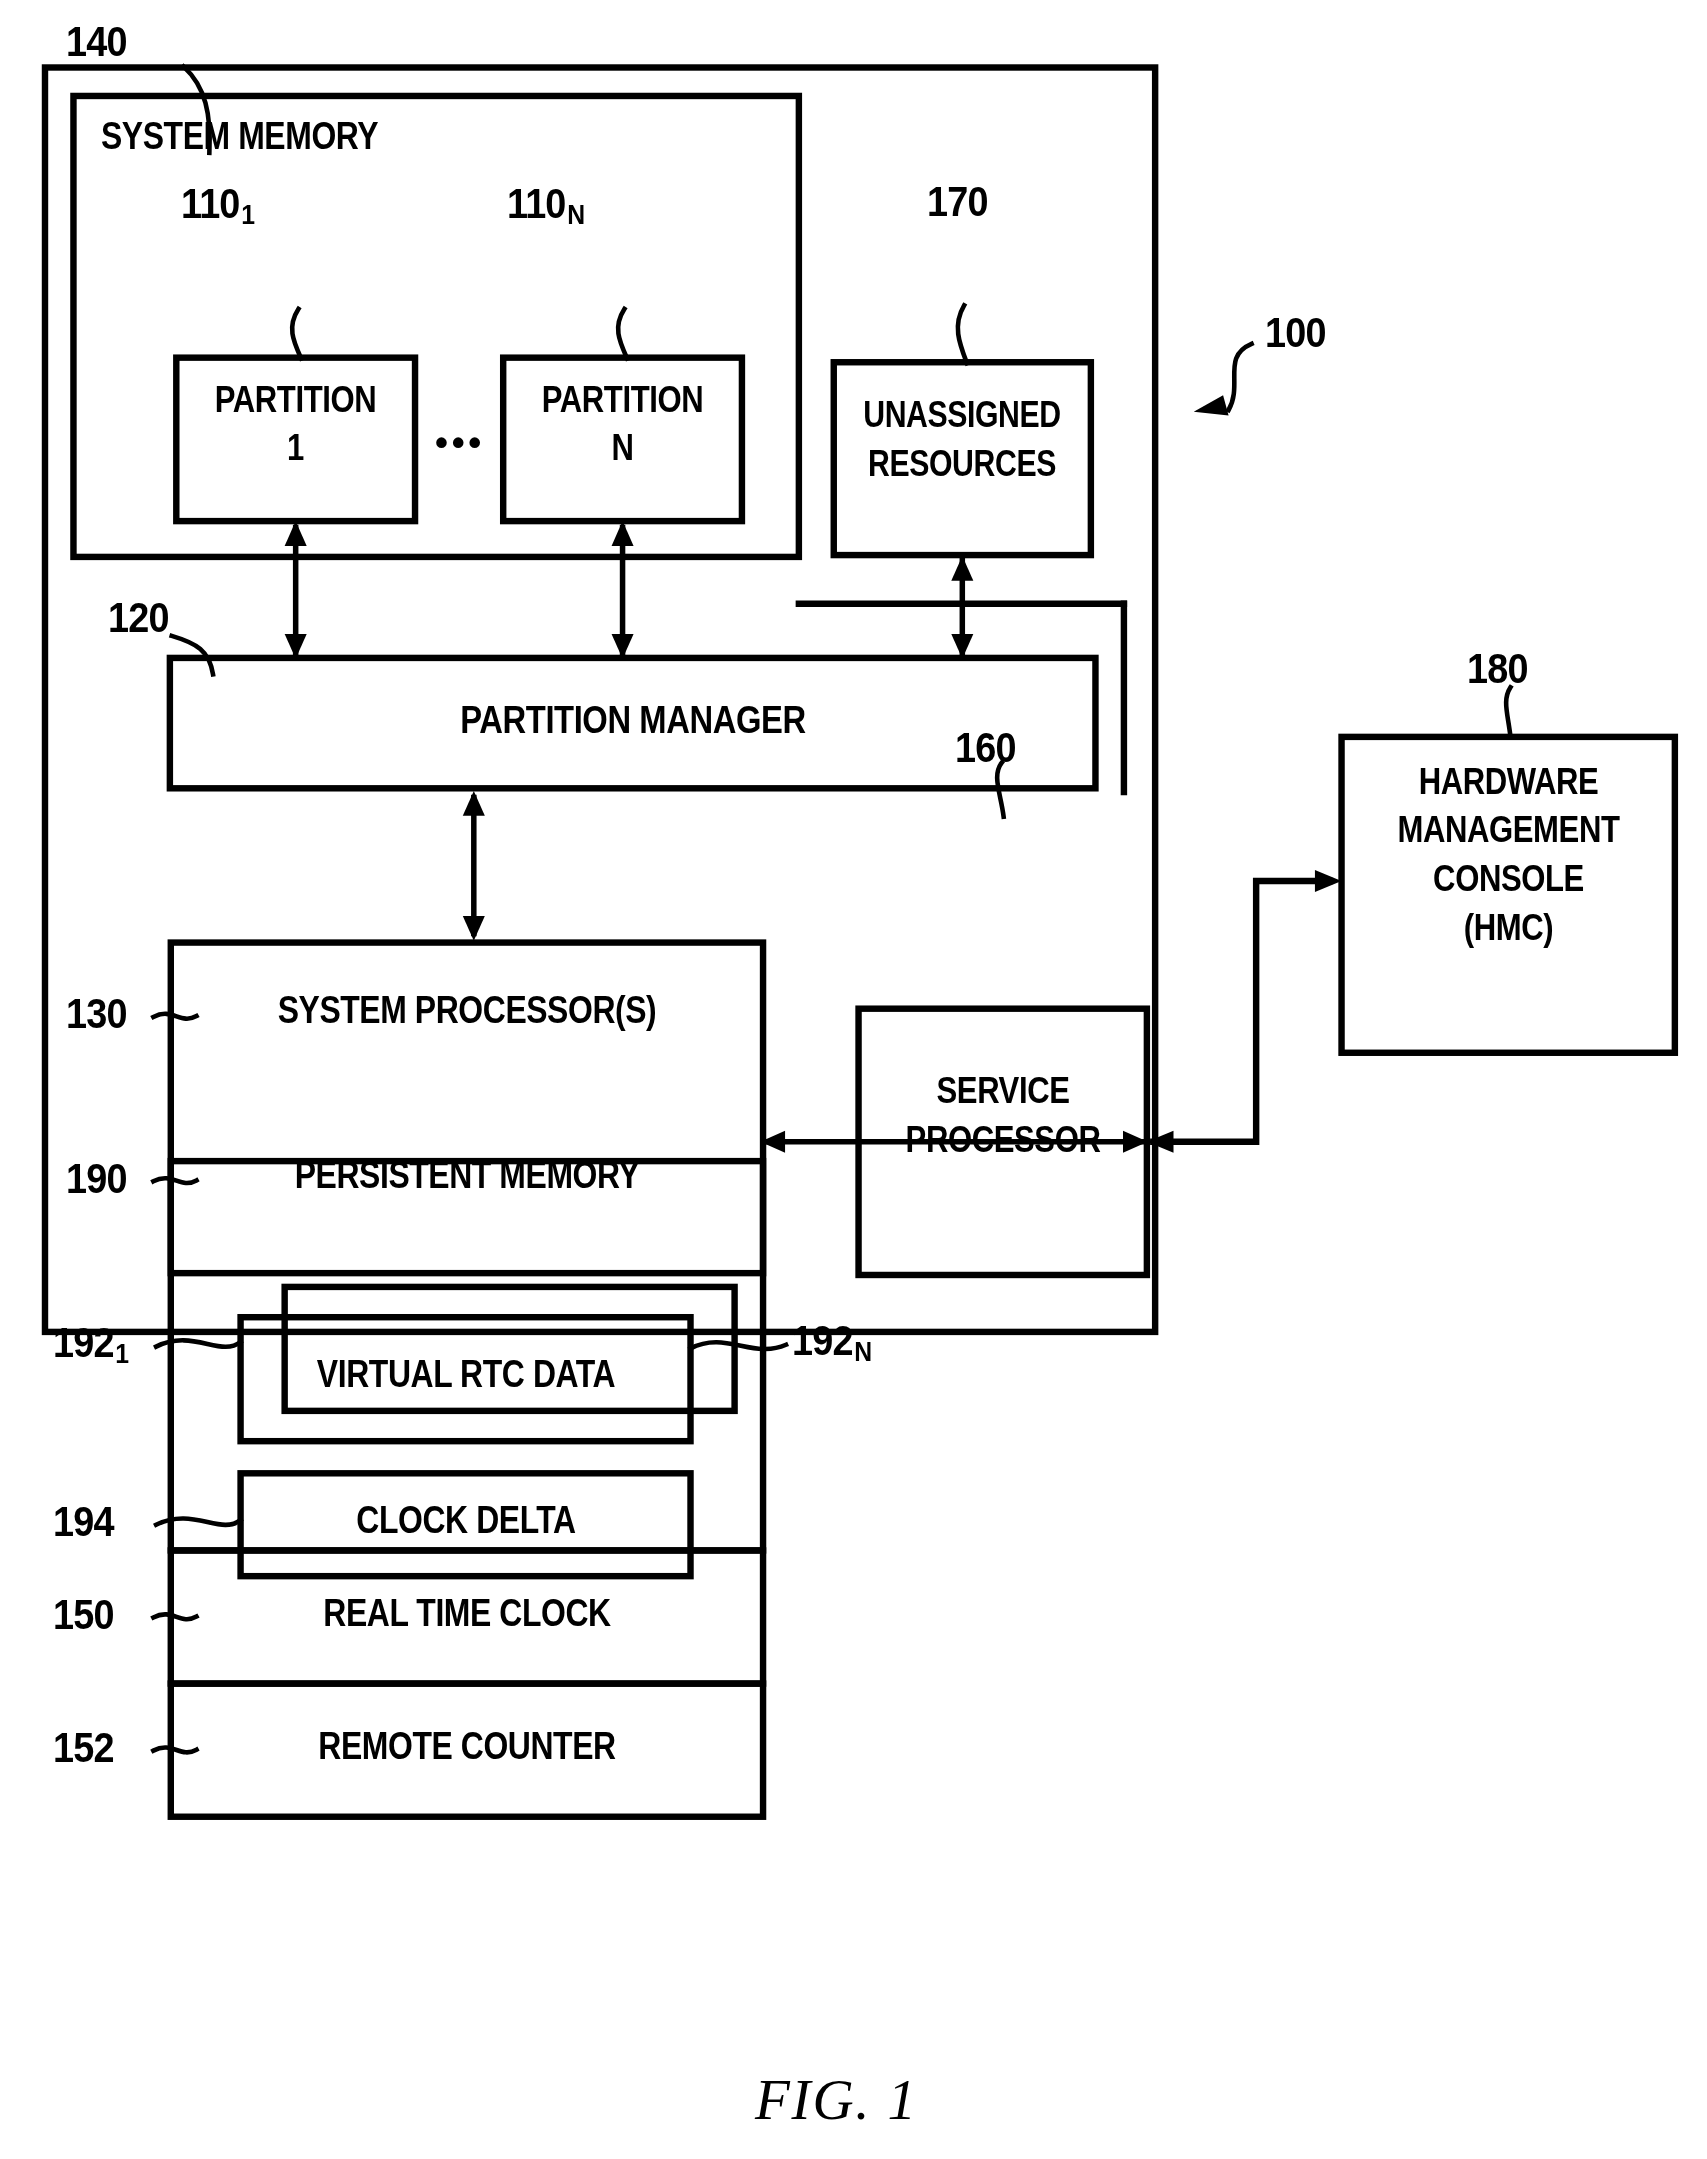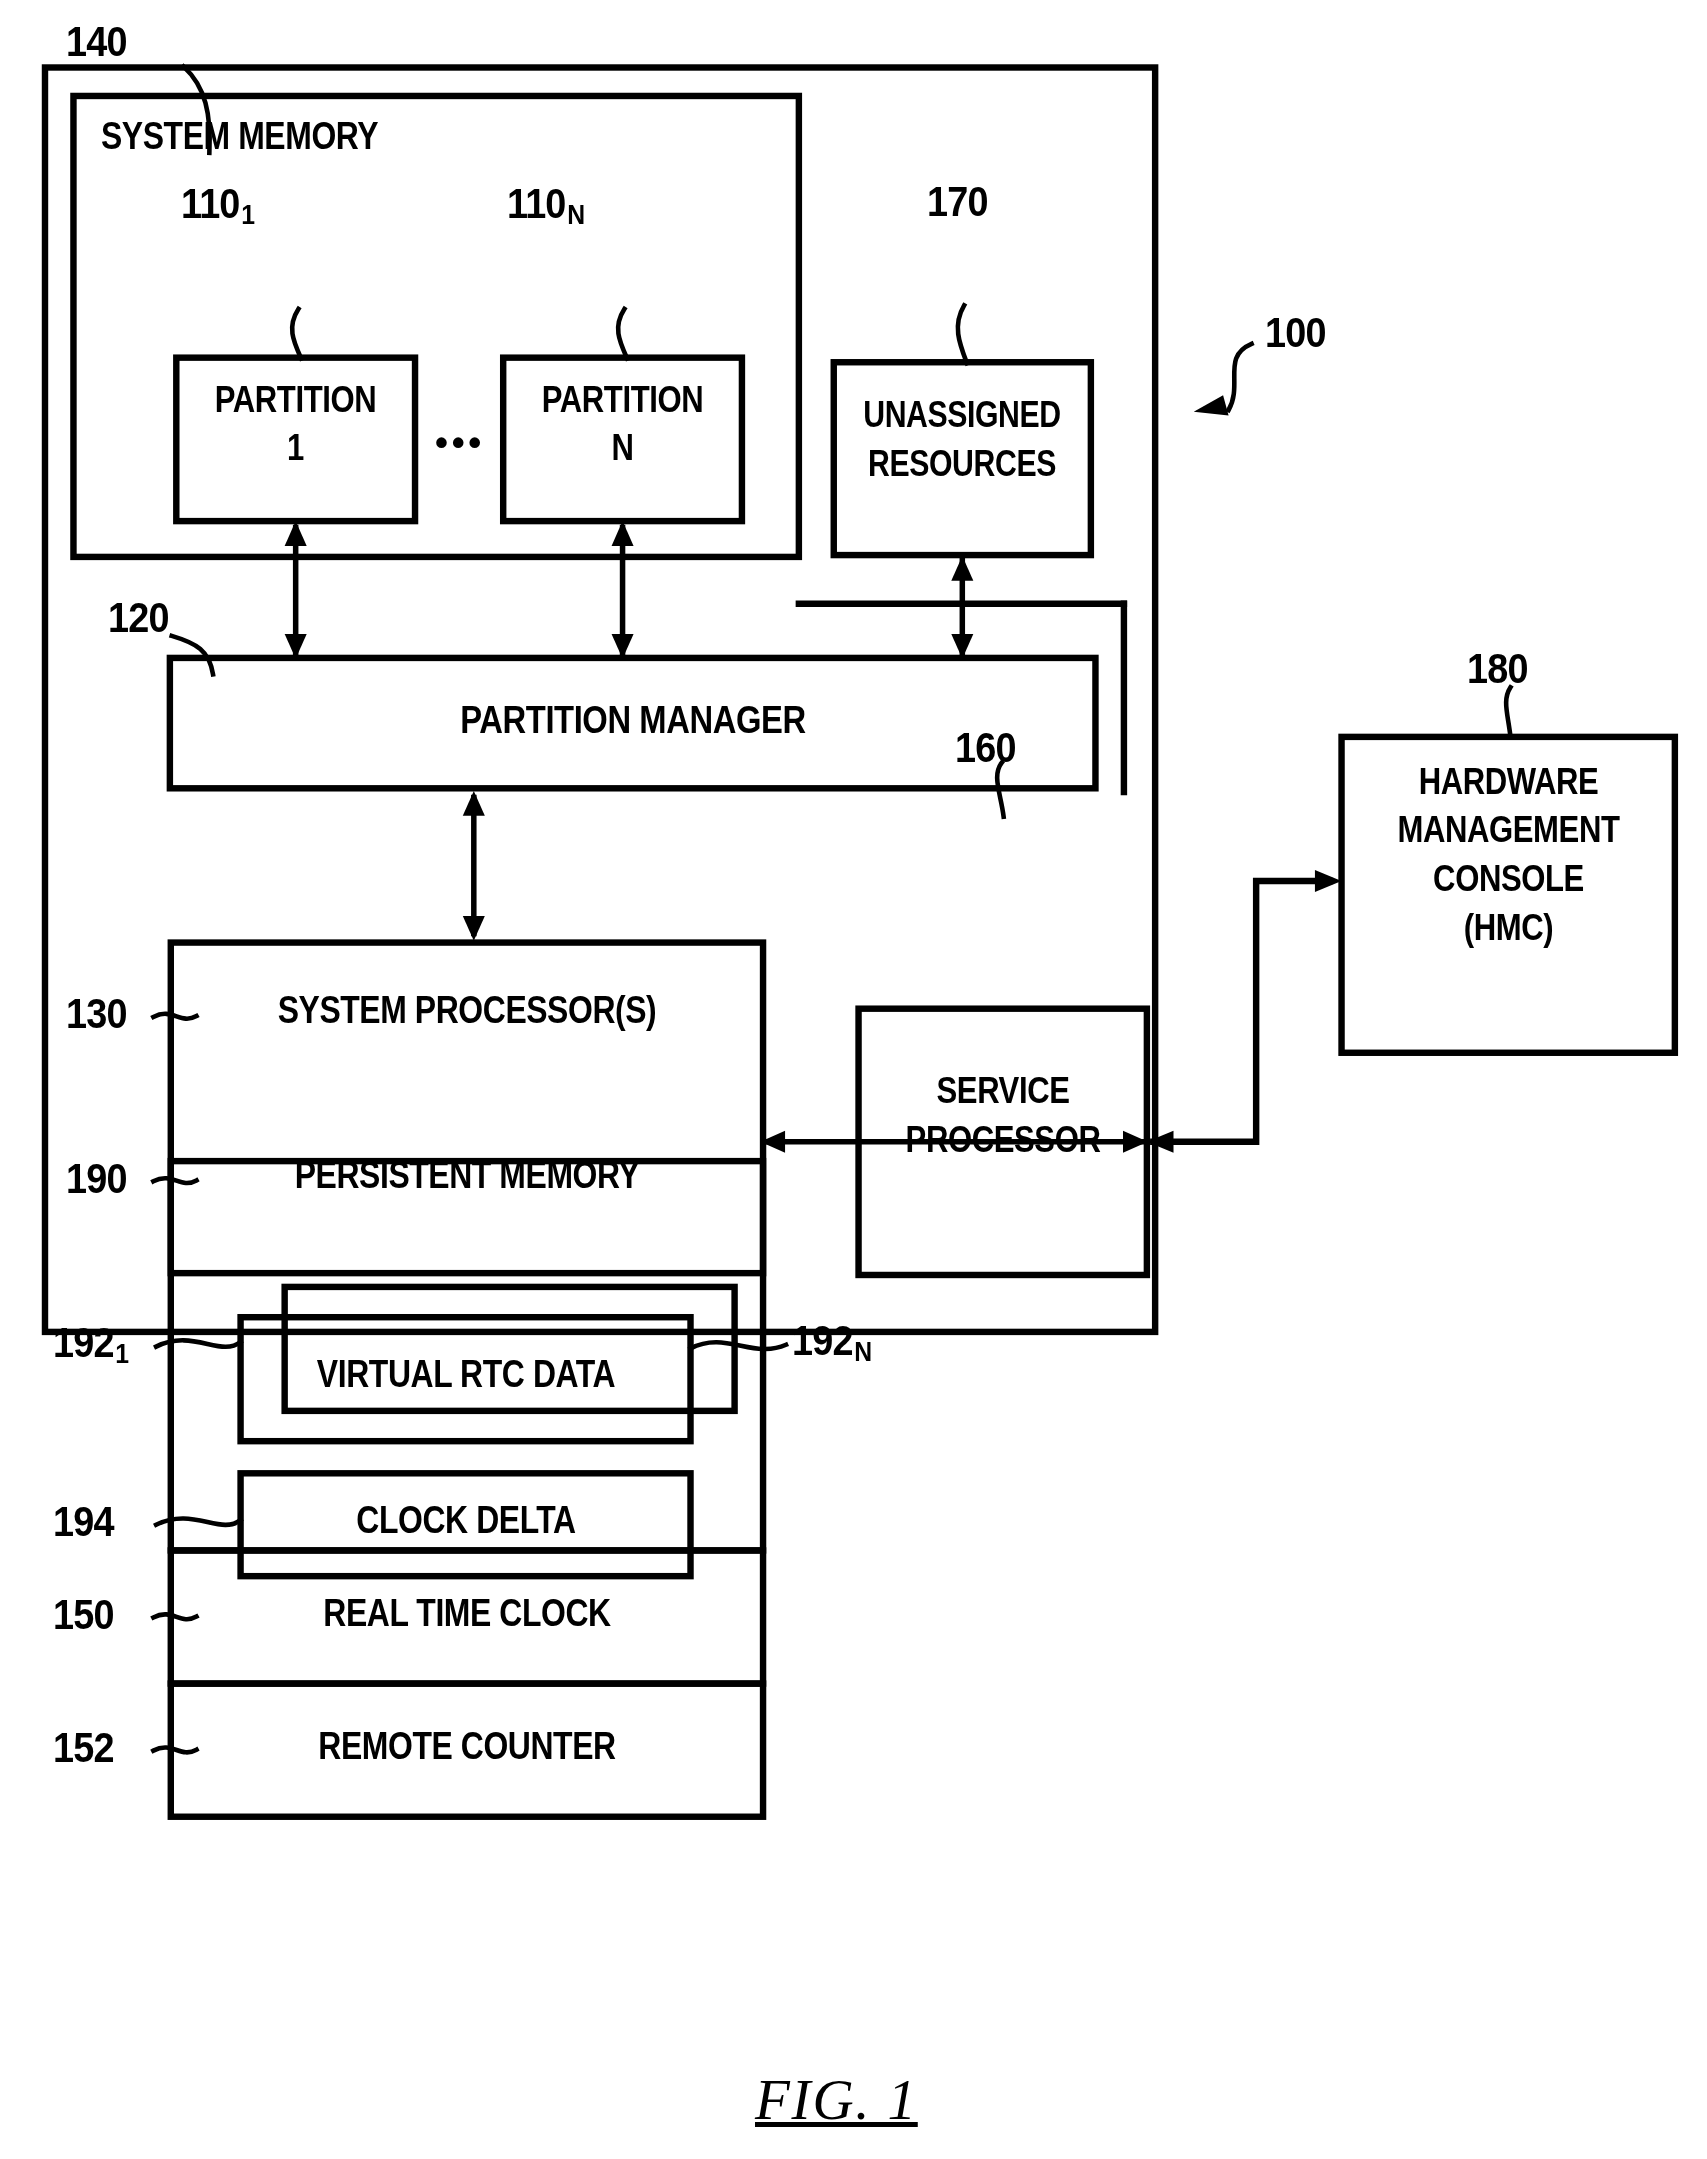--- a/index.html
+++ b/index.html
@@ -158,16 +158,16 @@
 
   <div class="ref" style="left:53px;top:1483px;"><span>194</span></div>
   <div class="lbl" style="left:241px;top:1485px;width:450px;font-size:38px;">CLOCK DELTA</div>
 
   <div class="ref" style="left:53px;top:1576px;"><span>150</span></div>
   <div class="lbl" style="left:171px;top:1578px;width:592px;font-size:38px;">REAL TIME CLOCK</div>
 
   <div class="ref" style="left:53px;top:1709px;"><span>152</span></div>
   <div class="lbl" style="left:171px;top:1711px;width:592px;font-size:38px;">REMOTE COUNTER</div>
 
-  <div class="figcap" style="left:755px;top:2052px;text-decoration:underline;">FIG. 1</div>
+  <div class="figcap" style="left:755px;top:2052px;">FIG. 1</div>
 
 </div>
 
 
 </body></html>

